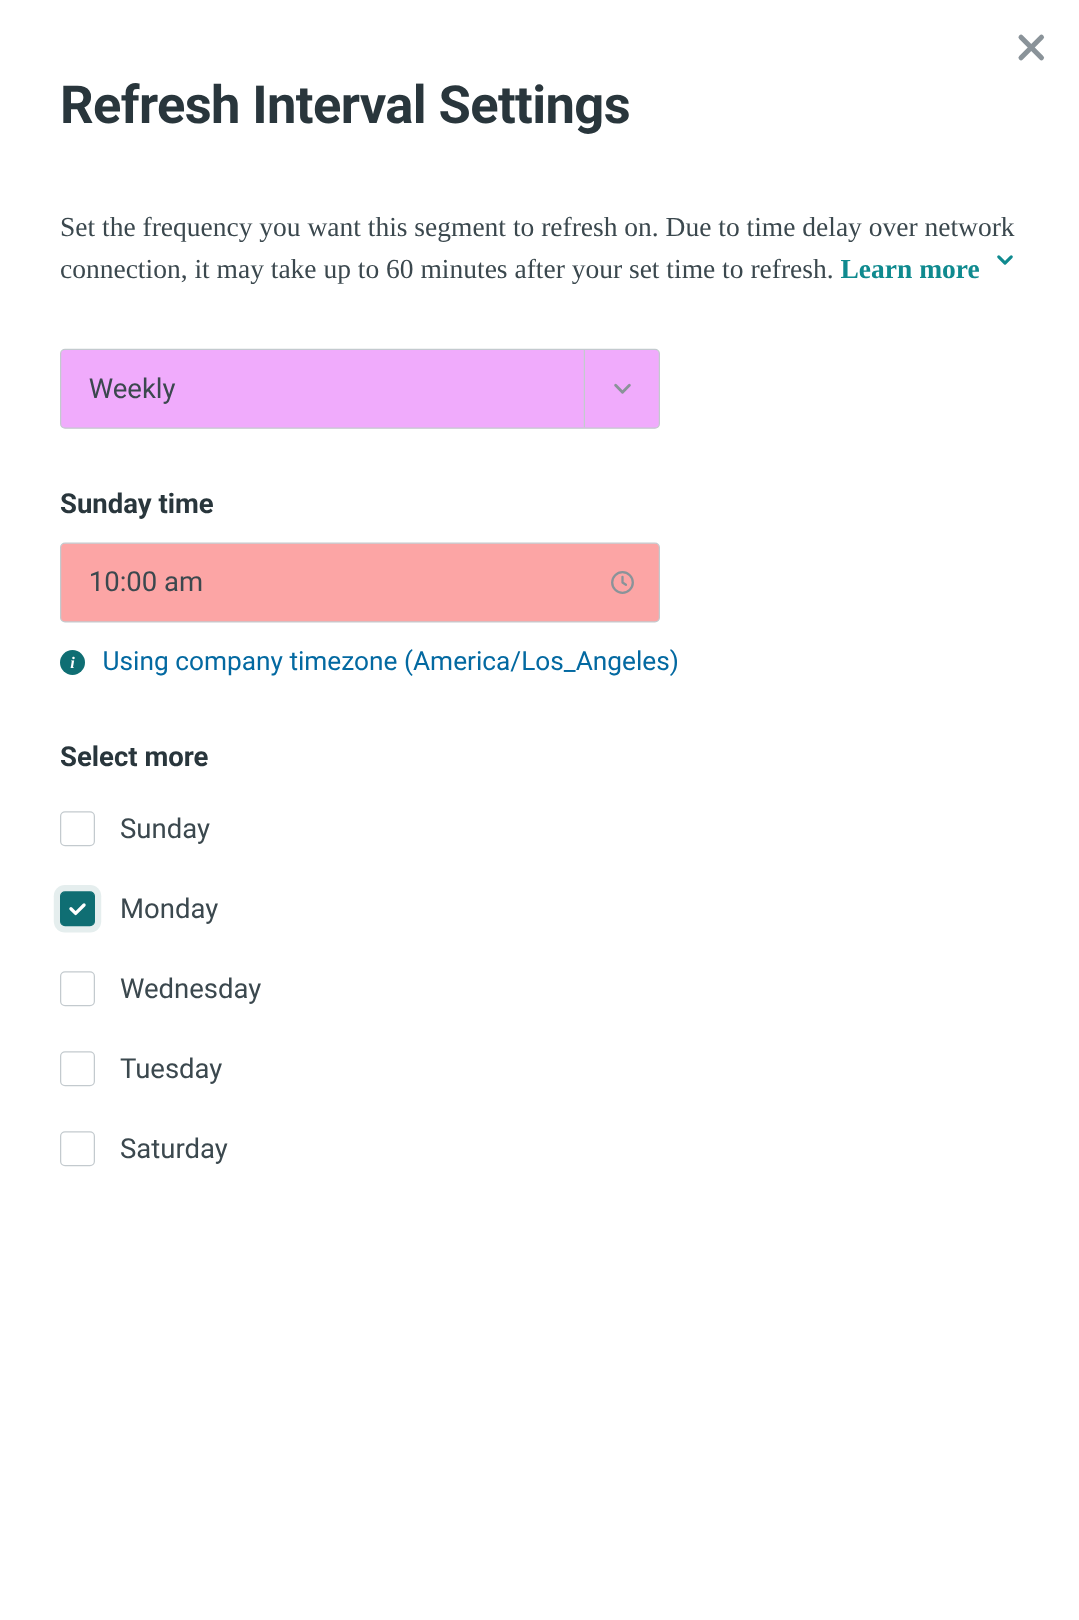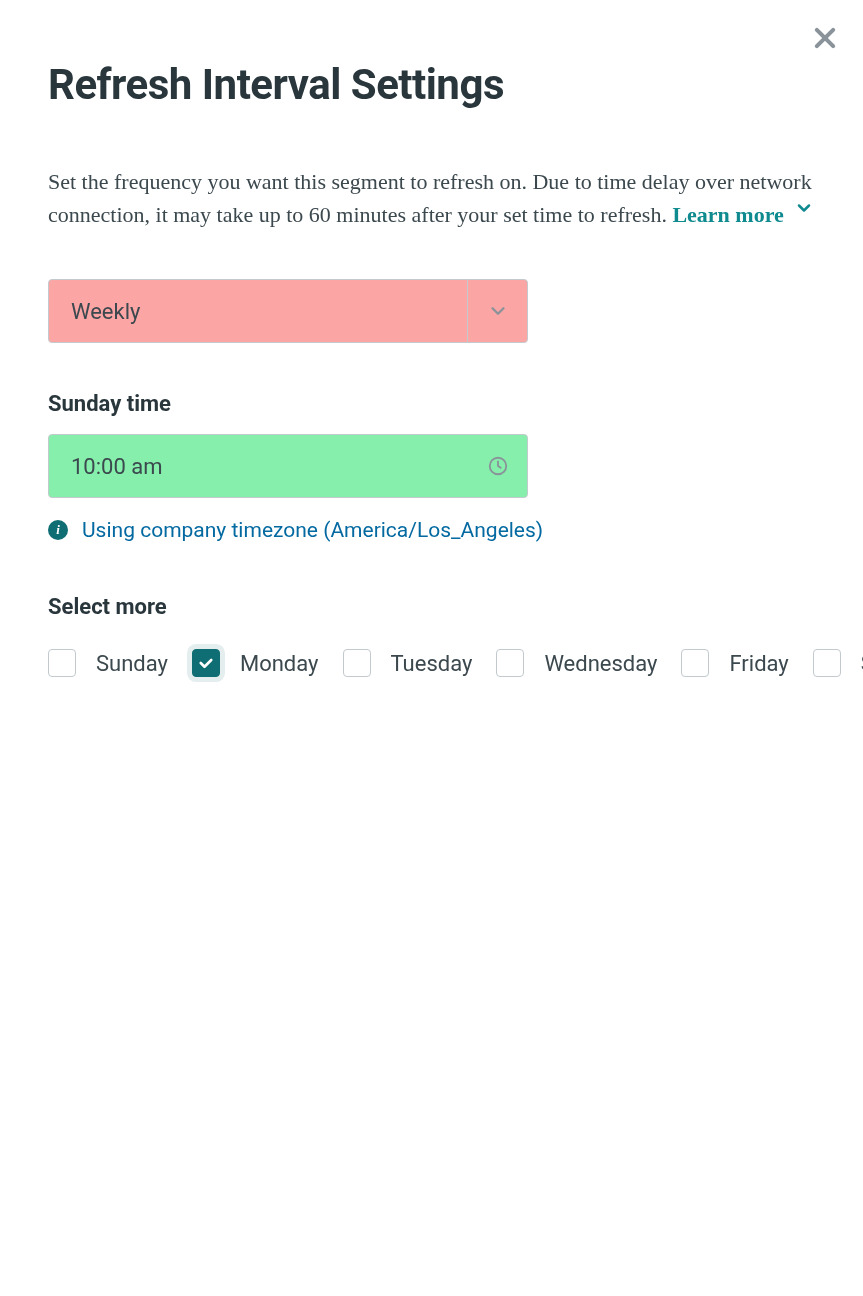--- a/index.html
+++ b/index.html
@@ -55,21 +55,21 @@
     margin-bottom: 18px;
   }
   .select-wrap {
     width: 480px;
     height: 64px;
     border: 1px solid #c3cace;
     border-radius: 4px;
     display: flex;
     align-items: center;
     margin-bottom: 48px;
-    background: #fca5a5;
+    background: #f0abfc;
     gap: 28px;
   }
   .select-wrap .value {
     flex: 1;
     padding: 0 22px;
     font-size: 22px;
     color: #3b484e;
   }
   .select-wrap .caret-zone {
     width: 60px;
@@ -82,21 +82,21 @@
   }
   .time-wrap {
     width: 480px;
     height: 64px;
     border: 1px solid #c3cace;
     border-radius: 4px;
     display: flex;
     align-items: center;
     padding: 0 18px 0 22px;
     margin-bottom: 20px;
-    background: #86efac;
+    background: #fca5a5;
   }
   .time-wrap .value {
     flex: 1;
     font-size: 22px;
     color: #3b484e;
   }
   .time-wrap .clock-zone {
     color: #8a9399;
     display: flex;
   }
@@ -119,22 +119,22 @@
     font-weight: 700;
     font-family: Georgia, serif;
     font-style: italic;
   }
   .tz-text {
     font-size: 21px;
     color: #0369a1;
   }
   .days-list {
     display: flex;
-    flex-direction: row;
-    gap: 24px;
+    flex-direction: column;
+    gap: 36px;
     margin-top: 30px;
   }
   .day-row {
     display: flex;
     align-items: center;
     gap: 20px;
     cursor: pointer;
   }
   .checkbox {
     width: 28px;
@@ -220,29 +220,25 @@
       <div class="day-row">
         <span class="checkbox checked">
           <svg width="18" height="18" viewBox="0 0 24 24" fill="none" stroke="#fff" stroke-width="3.5" stroke-linecap="round" stroke-linejoin="round">
             <polyline points="5 12 10 17 19 8"></polyline>
           </svg>
         </span>
         <span class="day-label">Monday</span>
       </div>
       <div class="day-row">
         <span class="checkbox"></span>
+        <span class="day-label">Wednesday</span>
+      </div>
+      <div class="day-row">
+        <span class="checkbox"></span>
         <span class="day-label">Tuesday</span>
       </div>
       <div class="day-row">
         <span class="checkbox"></span>
-        <span class="day-label">Wednesday</span>
-      </div>
-      <div class="day-row">
-        <span class="checkbox"></span>
-        <span class="day-label">Friday</span>
-      </div>
-      <div class="day-row">
-        <span class="checkbox"></span>
         <span class="day-label">Saturday</span>
       </div>
     </div>
 
 </div>
 
 </body></html>

